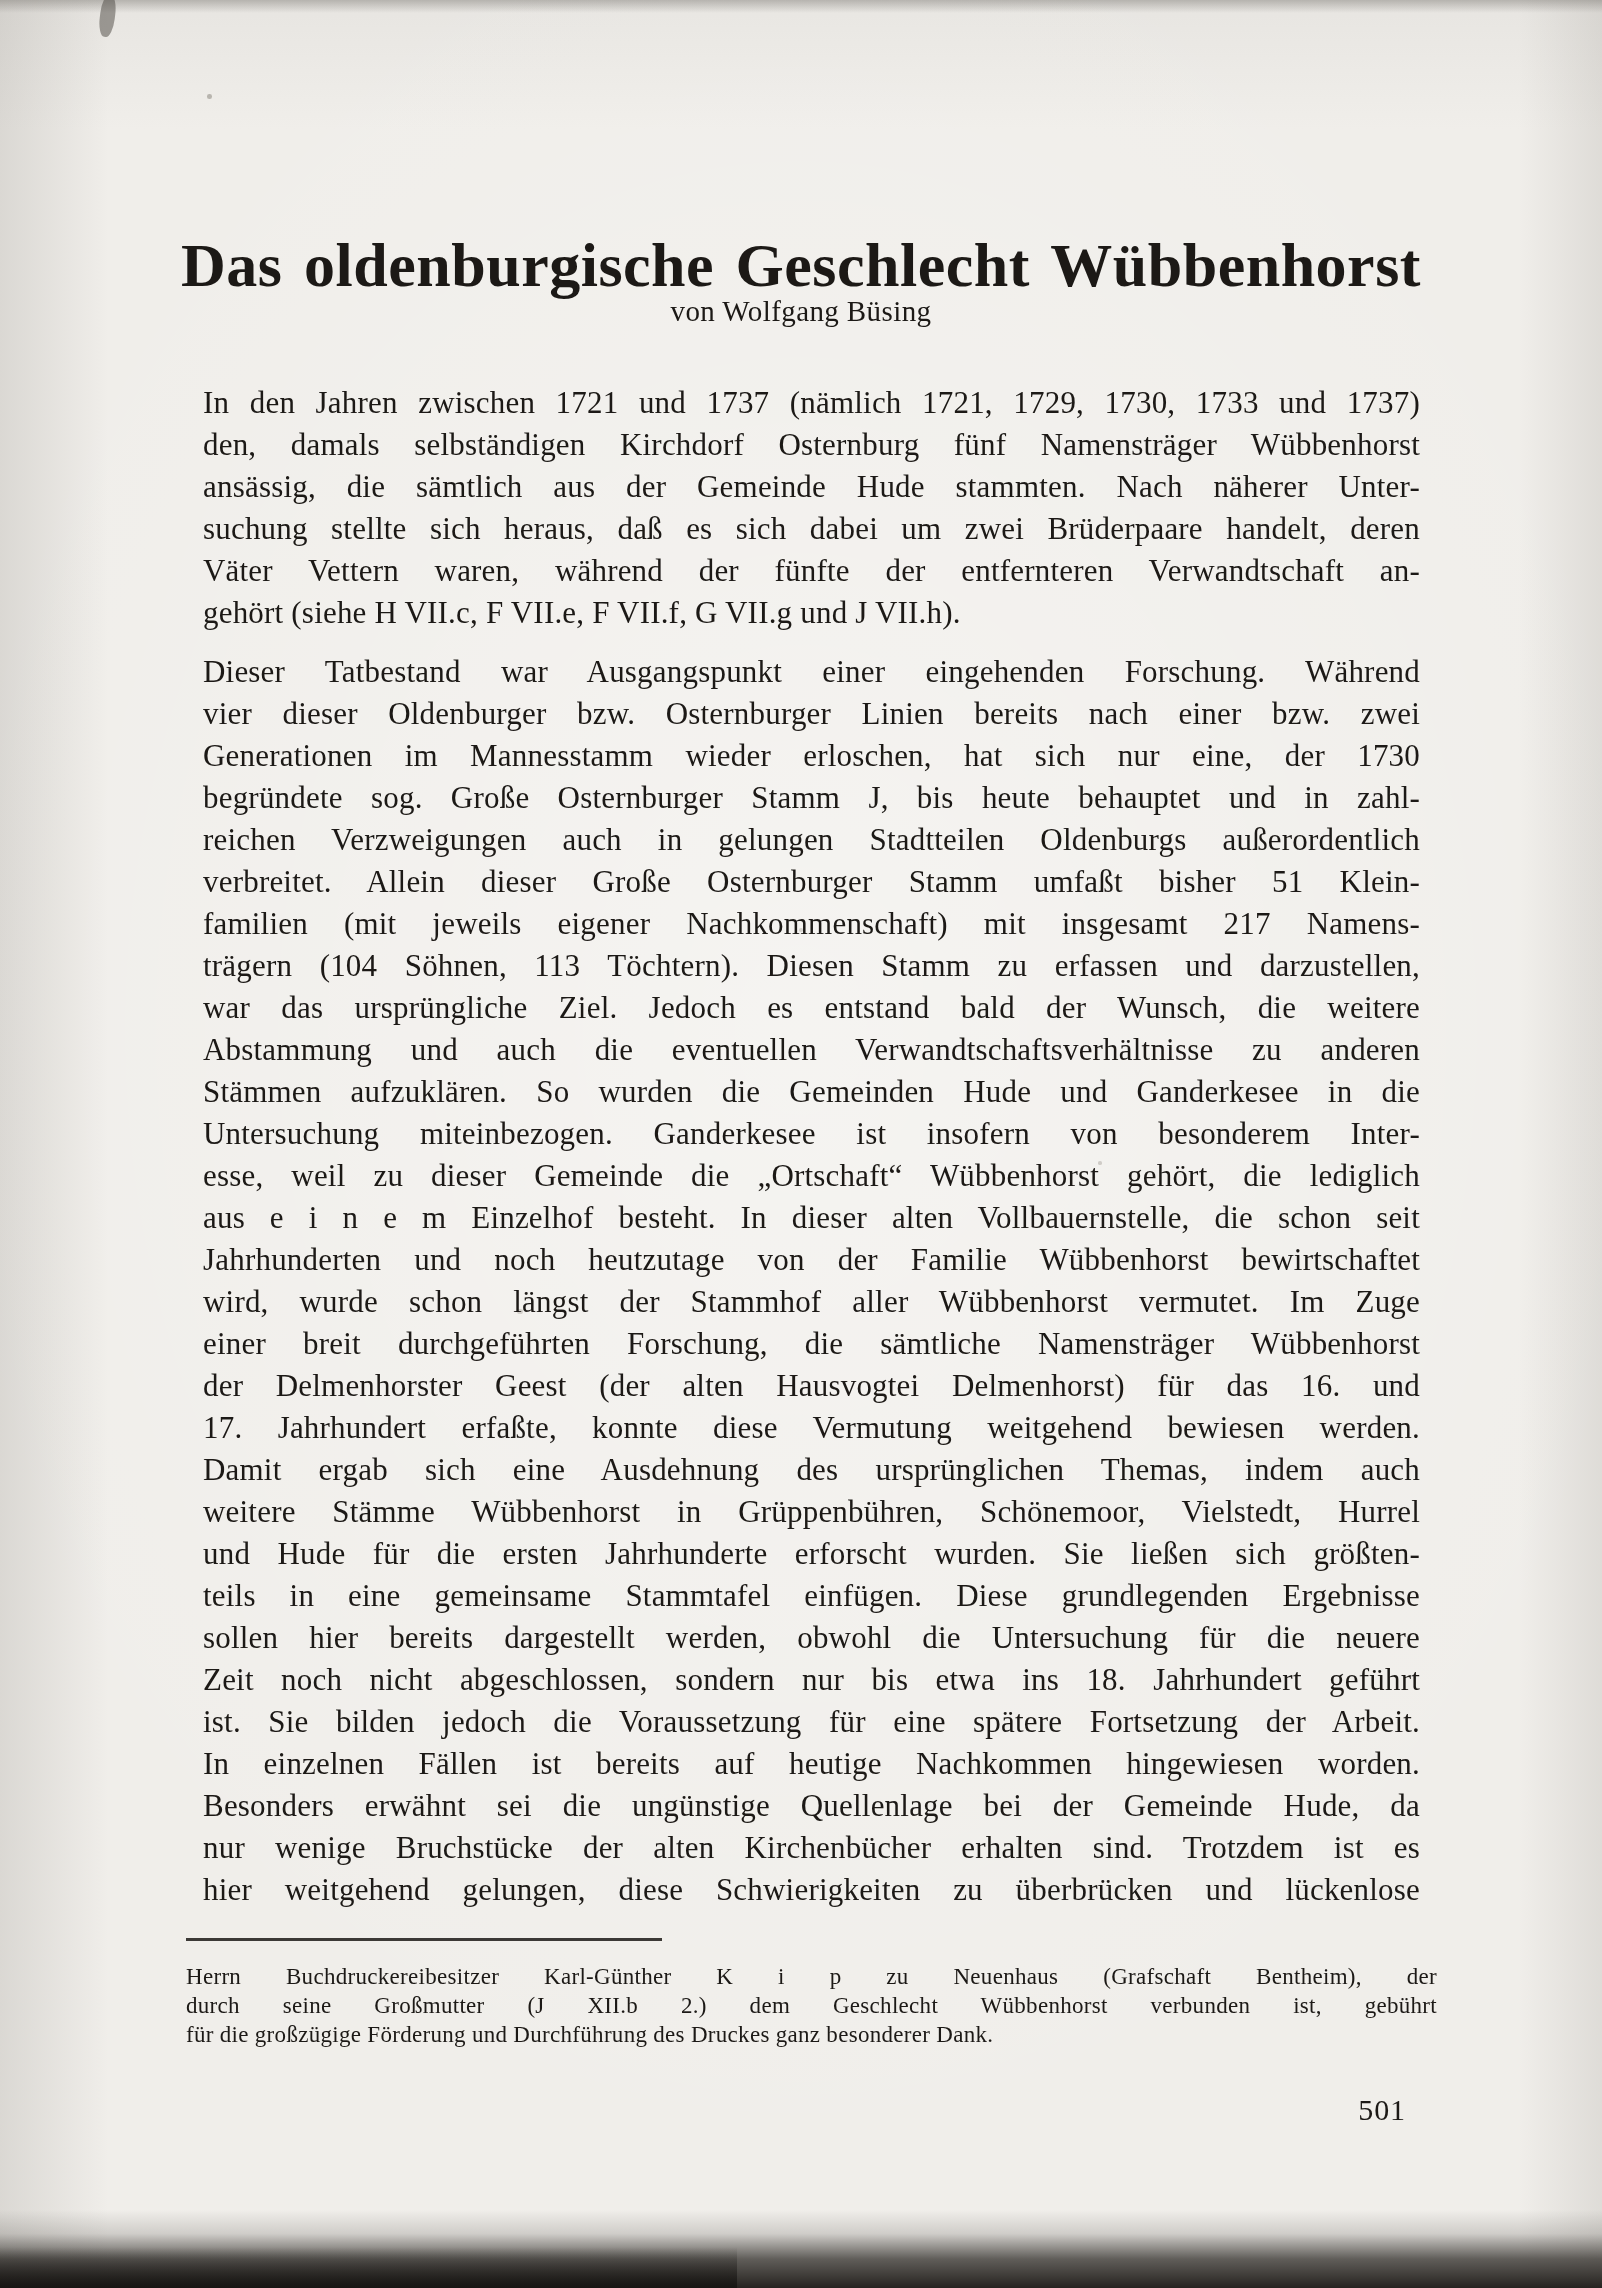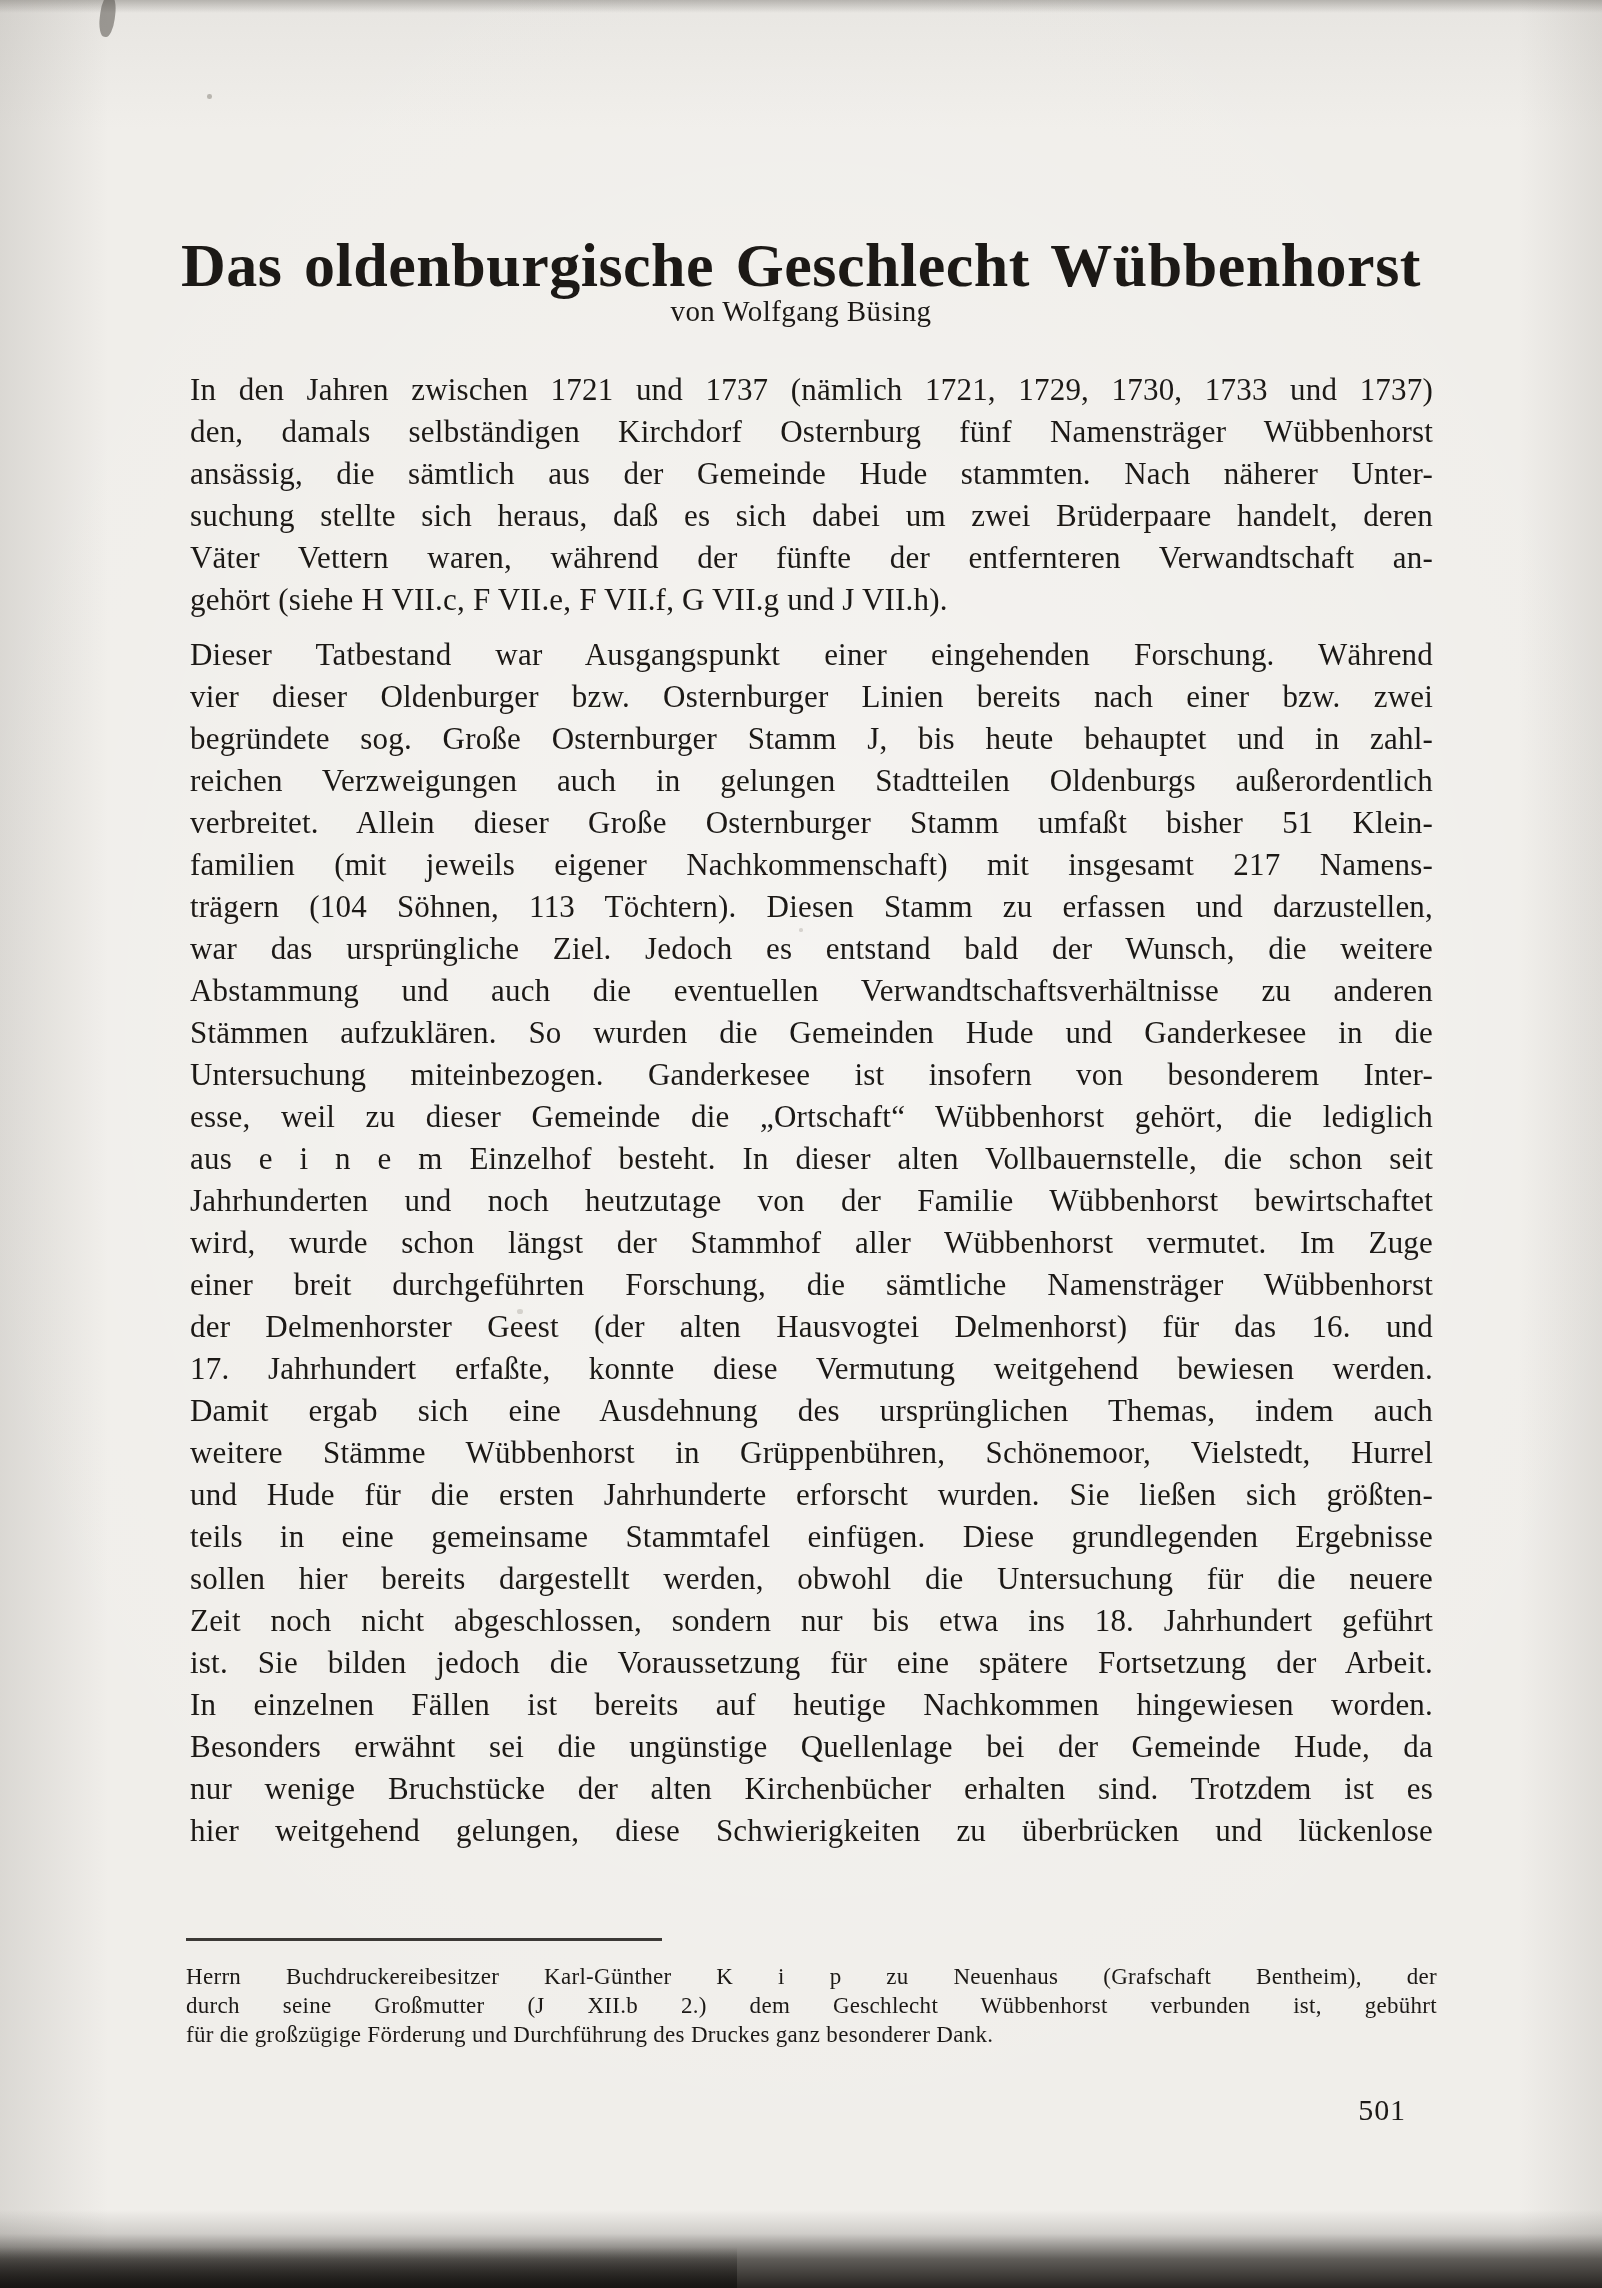--- a/index.html
+++ b/index.html
@@ -63,21 +63,21 @@
     word-spacing:5.5px;
   }
   .byline{
     position:absolute;left:0;right:0;top:295px;
     text-align:center;font-size:29px;letter-spacing:0.4px;
   }
   .body-block{
     position:absolute;left:186px;top:365px;width:1251px;
     font-size:31px;
   }
-  .paragraph{margin:4px;}
+  .paragraph{margin:17px;}
   .paragraph + .paragraph{margin-top:13px;}
   .tline{
     line-height:42px;
     text-align:justify;
     text-align-last:justify;
     white-space:normal;
     letter-spacing:0.2px;
   }
   .tline-left{text-align-last:left;}
   .footnote-rule{
@@ -117,20 +117,21 @@
         <div class="tline">In den Jahren zwischen 1721 und 1737 (nämlich 1721, 1729, 1730, 1733 und 1737)</div>
         <div class="tline">den, damals selbständigen Kirchdorf Osternburg fünf Namensträger Wübbenhorst</div>
         <div class="tline">ansässig, die sämtlich aus der Gemeinde Hude stammten. Nach näherer Unter-</div>
         <div class="tline">suchung stellte sich heraus, daß es sich dabei um zwei Brüderpaare handelt, deren</div>
         <div class="tline">Väter Vettern waren, während der fünfte der entfernteren Verwandtschaft an-</div>
         <div class="tline tline-left">gehört (siehe H VII.c, F VII.e, F VII.f, G VII.g und J VII.h).</div>
       </div>
     <div class="paragraph">
         <div class="tline">Dieser Tatbestand war Ausgangspunkt einer eingehenden Forschung. Während</div>
         <div class="tline">vier dieser Oldenburger bzw. Osternburger Linien bereits nach einer bzw. zwei</div>
+        <div class="tline">Generationen im Mannesstamm wieder erloschen, hat sich nur eine, der 1730</div>
         <div class="tline">begründete sog. Große Osternburger Stamm J, bis heute behauptet und in zahl-</div>
         <div class="tline">reichen Verzweigungen auch in gelungen Stadtteilen Oldenburgs außerordentlich</div>
         <div class="tline">verbreitet. Allein dieser Große Osternburger Stamm umfaßt bisher 51 Klein-</div>
         <div class="tline">familien (mit jeweils eigener Nachkommenschaft) mit insgesamt 217 Namens-</div>
         <div class="tline">trägern (104 Söhnen, 113 Töchtern). Diesen Stamm zu erfassen und darzustellen,</div>
         <div class="tline">war das ursprüngliche Ziel. Jedoch es entstand bald der Wunsch, die weitere</div>
         <div class="tline">Abstammung und auch die eventuellen Verwandtschaftsverhältnisse zu anderen</div>
         <div class="tline">Stämmen aufzuklären. So wurden die Gemeinden Hude und Ganderkesee in die</div>
         <div class="tline">Untersuchung miteinbezogen. Ganderkesee ist insofern von besonderem Inter-</div>
         <div class="tline">esse, weil zu dieser Gemeinde die „Ortschaft“ Wübbenhorst gehört, die lediglich</div>

